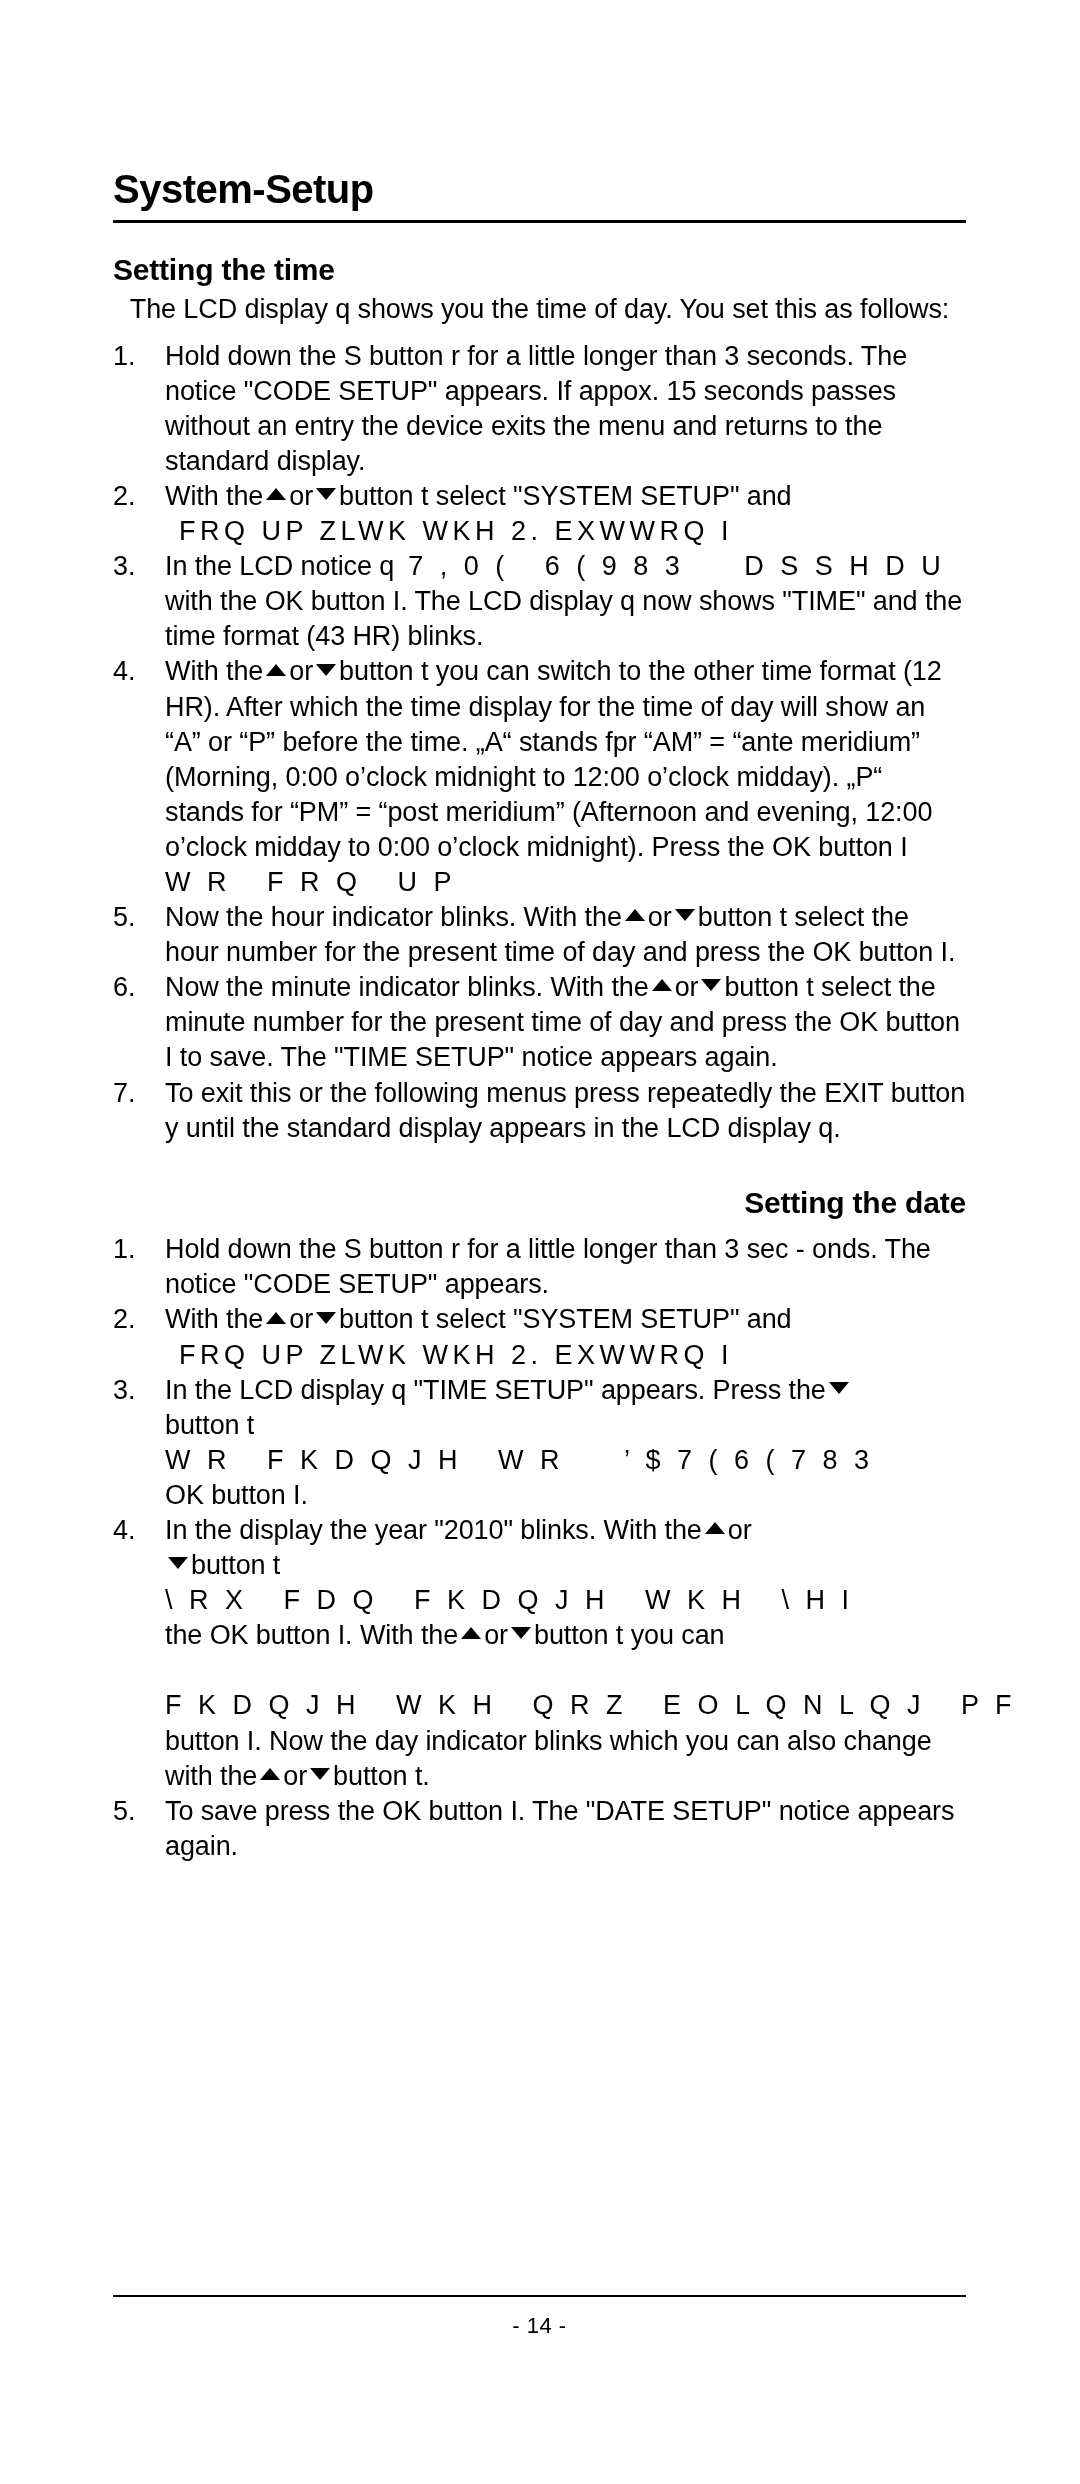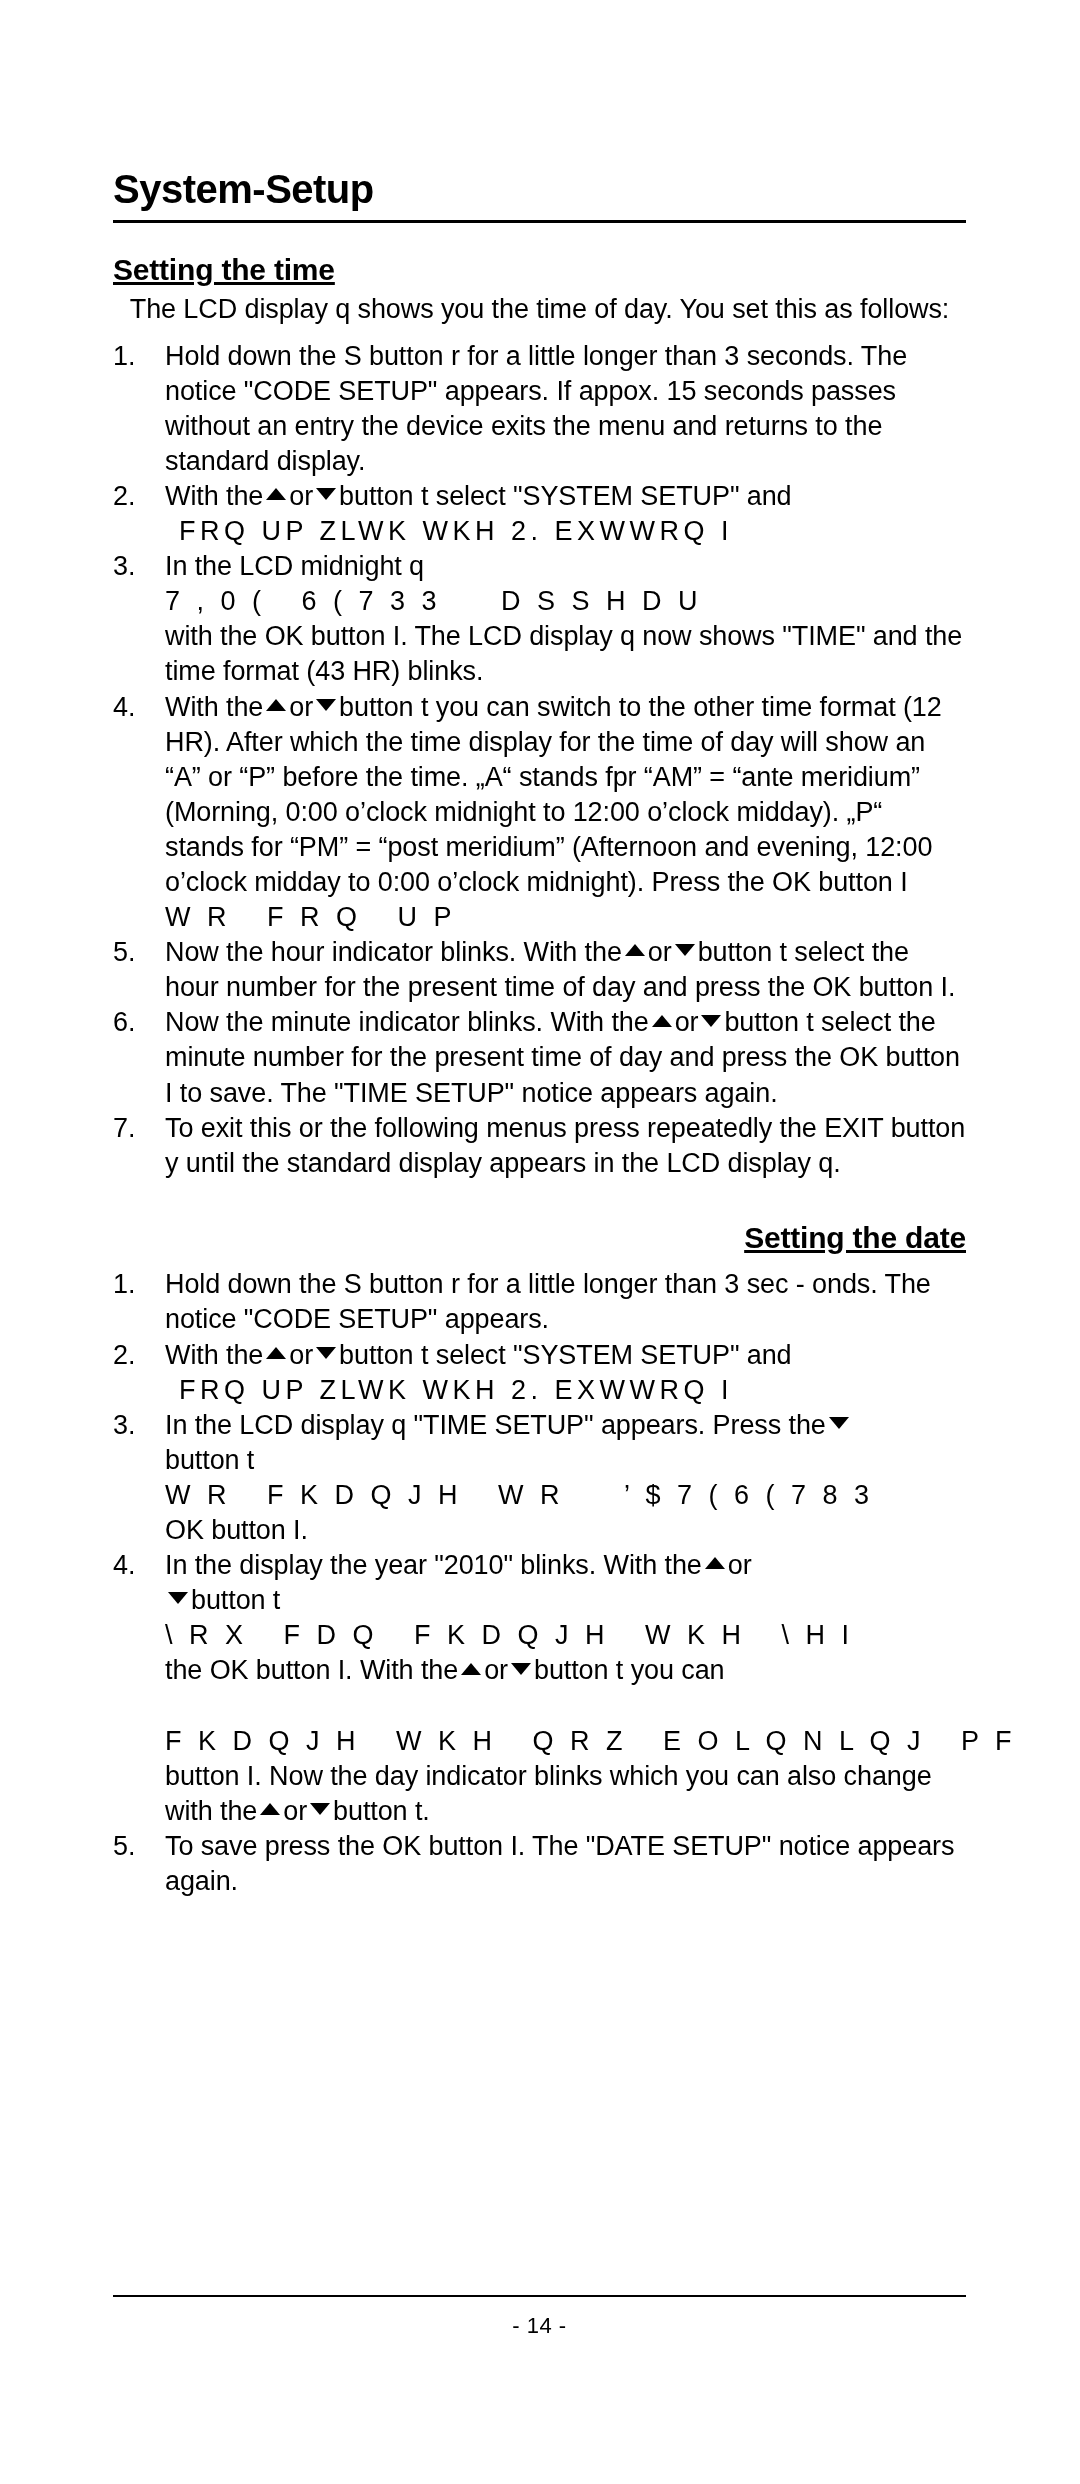--- a/index.html
+++ b/index.html
@@ -45,21 +45,20 @@
     width: 100%;
   }
 
   
   .section-heading {
     font-size: 30px;
     font-weight: bold;
     letter-spacing: -0.2px;
     margin: 30px 0 4px 0;
     line-height: 1.15;
-    text-decoration: underline;
   }
   .section-heading.date-heading {
     margin-top: 40px;
     text-align: right;
   }
 
   
   .intro {
     font-size: 27px;
     line-height: 1.30;
@@ -162,21 +161,21 @@
         <span class="step-body">Hold down the S button r for a little longer than 3 seconds. The notice "CODE SETUP" appears. If appox. 15 seconds passes without an entry the device exits the menu and returns to the standard display.</span>
       </li>
 
       <li>
         <span class="num">2.</span>
         <span class="step-body"><span>With the</span><span class="arrow arrow-up"></span><span>or</span><span class="arrow arrow-down"></span><span>button t select "SYSTEM SETUP" and</span><br><span class="gap"></span><span class="enc">FRQ UP ZLWK WKH 2. EXWWRQ I</span></span>
       </li>
 
       <li>
         <span class="num">3.</span>
-        <span class="step-body"><span>In the LCD midnight q</span><span class="gap"></span><span class="enc">7 , 0 (   6 ( 7 3 3     D S S H D U</span><br><span>with the OK button I. The LCD display q now shows "TIME" and the time format (43 HR) blinks.</span></span>
+        <span class="step-body"><span>In the LCD notice q</span><span class="gap"></span><span class="enc">7 , 0 (   6 ( 9 8 3     D S S H D U</span><br><span>with the OK button I. The LCD display q now shows "TIME" and the time format (43 HR) blinks.</span></span>
       </li>
 
       <li>
         <span class="num">4.</span>
         <span class="step-body"><span>With the</span><span class="arrow arrow-up"></span><span>or</span><span class="arrow arrow-down"></span><span>button t you can switch to the other time format (12 HR). After which the time display for the time of day will show an “A” or “P” before the time. „A“ stands fpr “AM” = “ante meridium” (Morning, 0:00 o’clock midnight to 12:00 o’clock midday). „P“ stands for “PM” = “post meridium” (Afternoon and evening, 12:00 o’clock midday to 0:00 o’clock midnight). Press the OK button I</span><span class="gap"></span><span class="enc">W R   F R Q   U P</span></span>
       </li>
 
       <li>
         <span class="num">5.</span>
         <span class="step-body"><span>Now the hour indicator blinks. With the</span><span class="arrow arrow-up"></span><span>or</span><span class="arrow arrow-down"></span><span>button t select the hour number for the present time of day and press the OK button I.</span></span>

